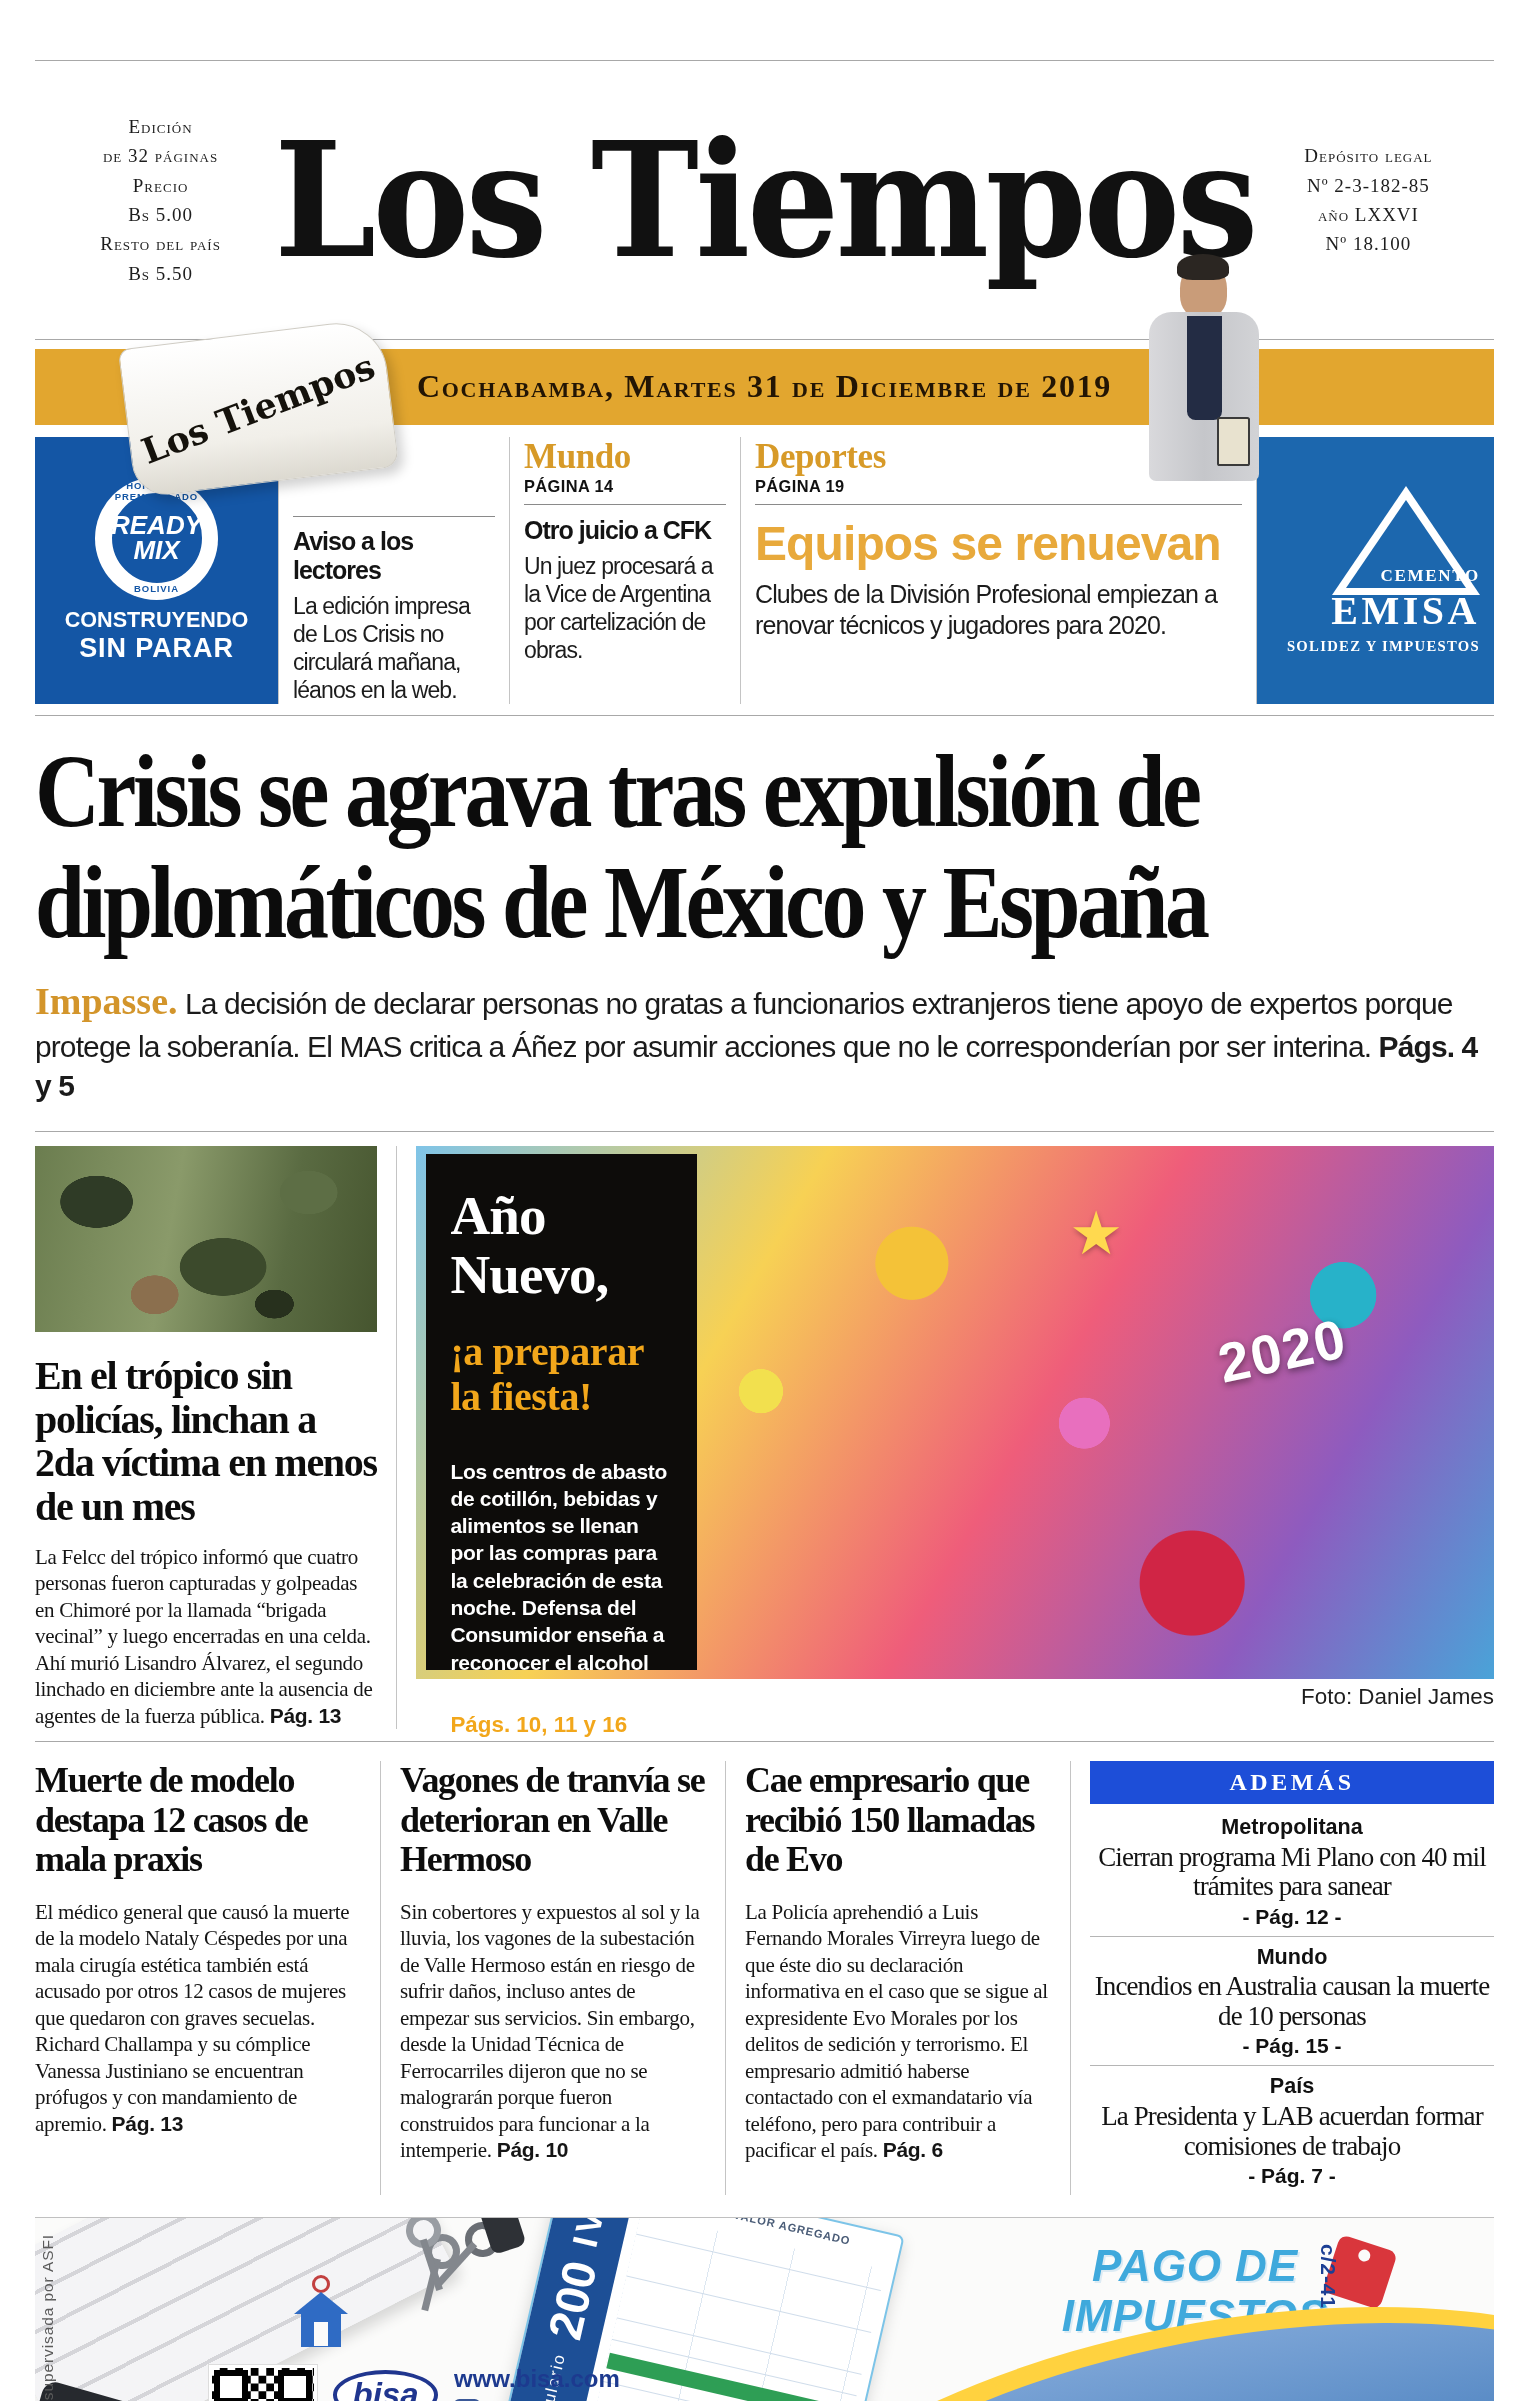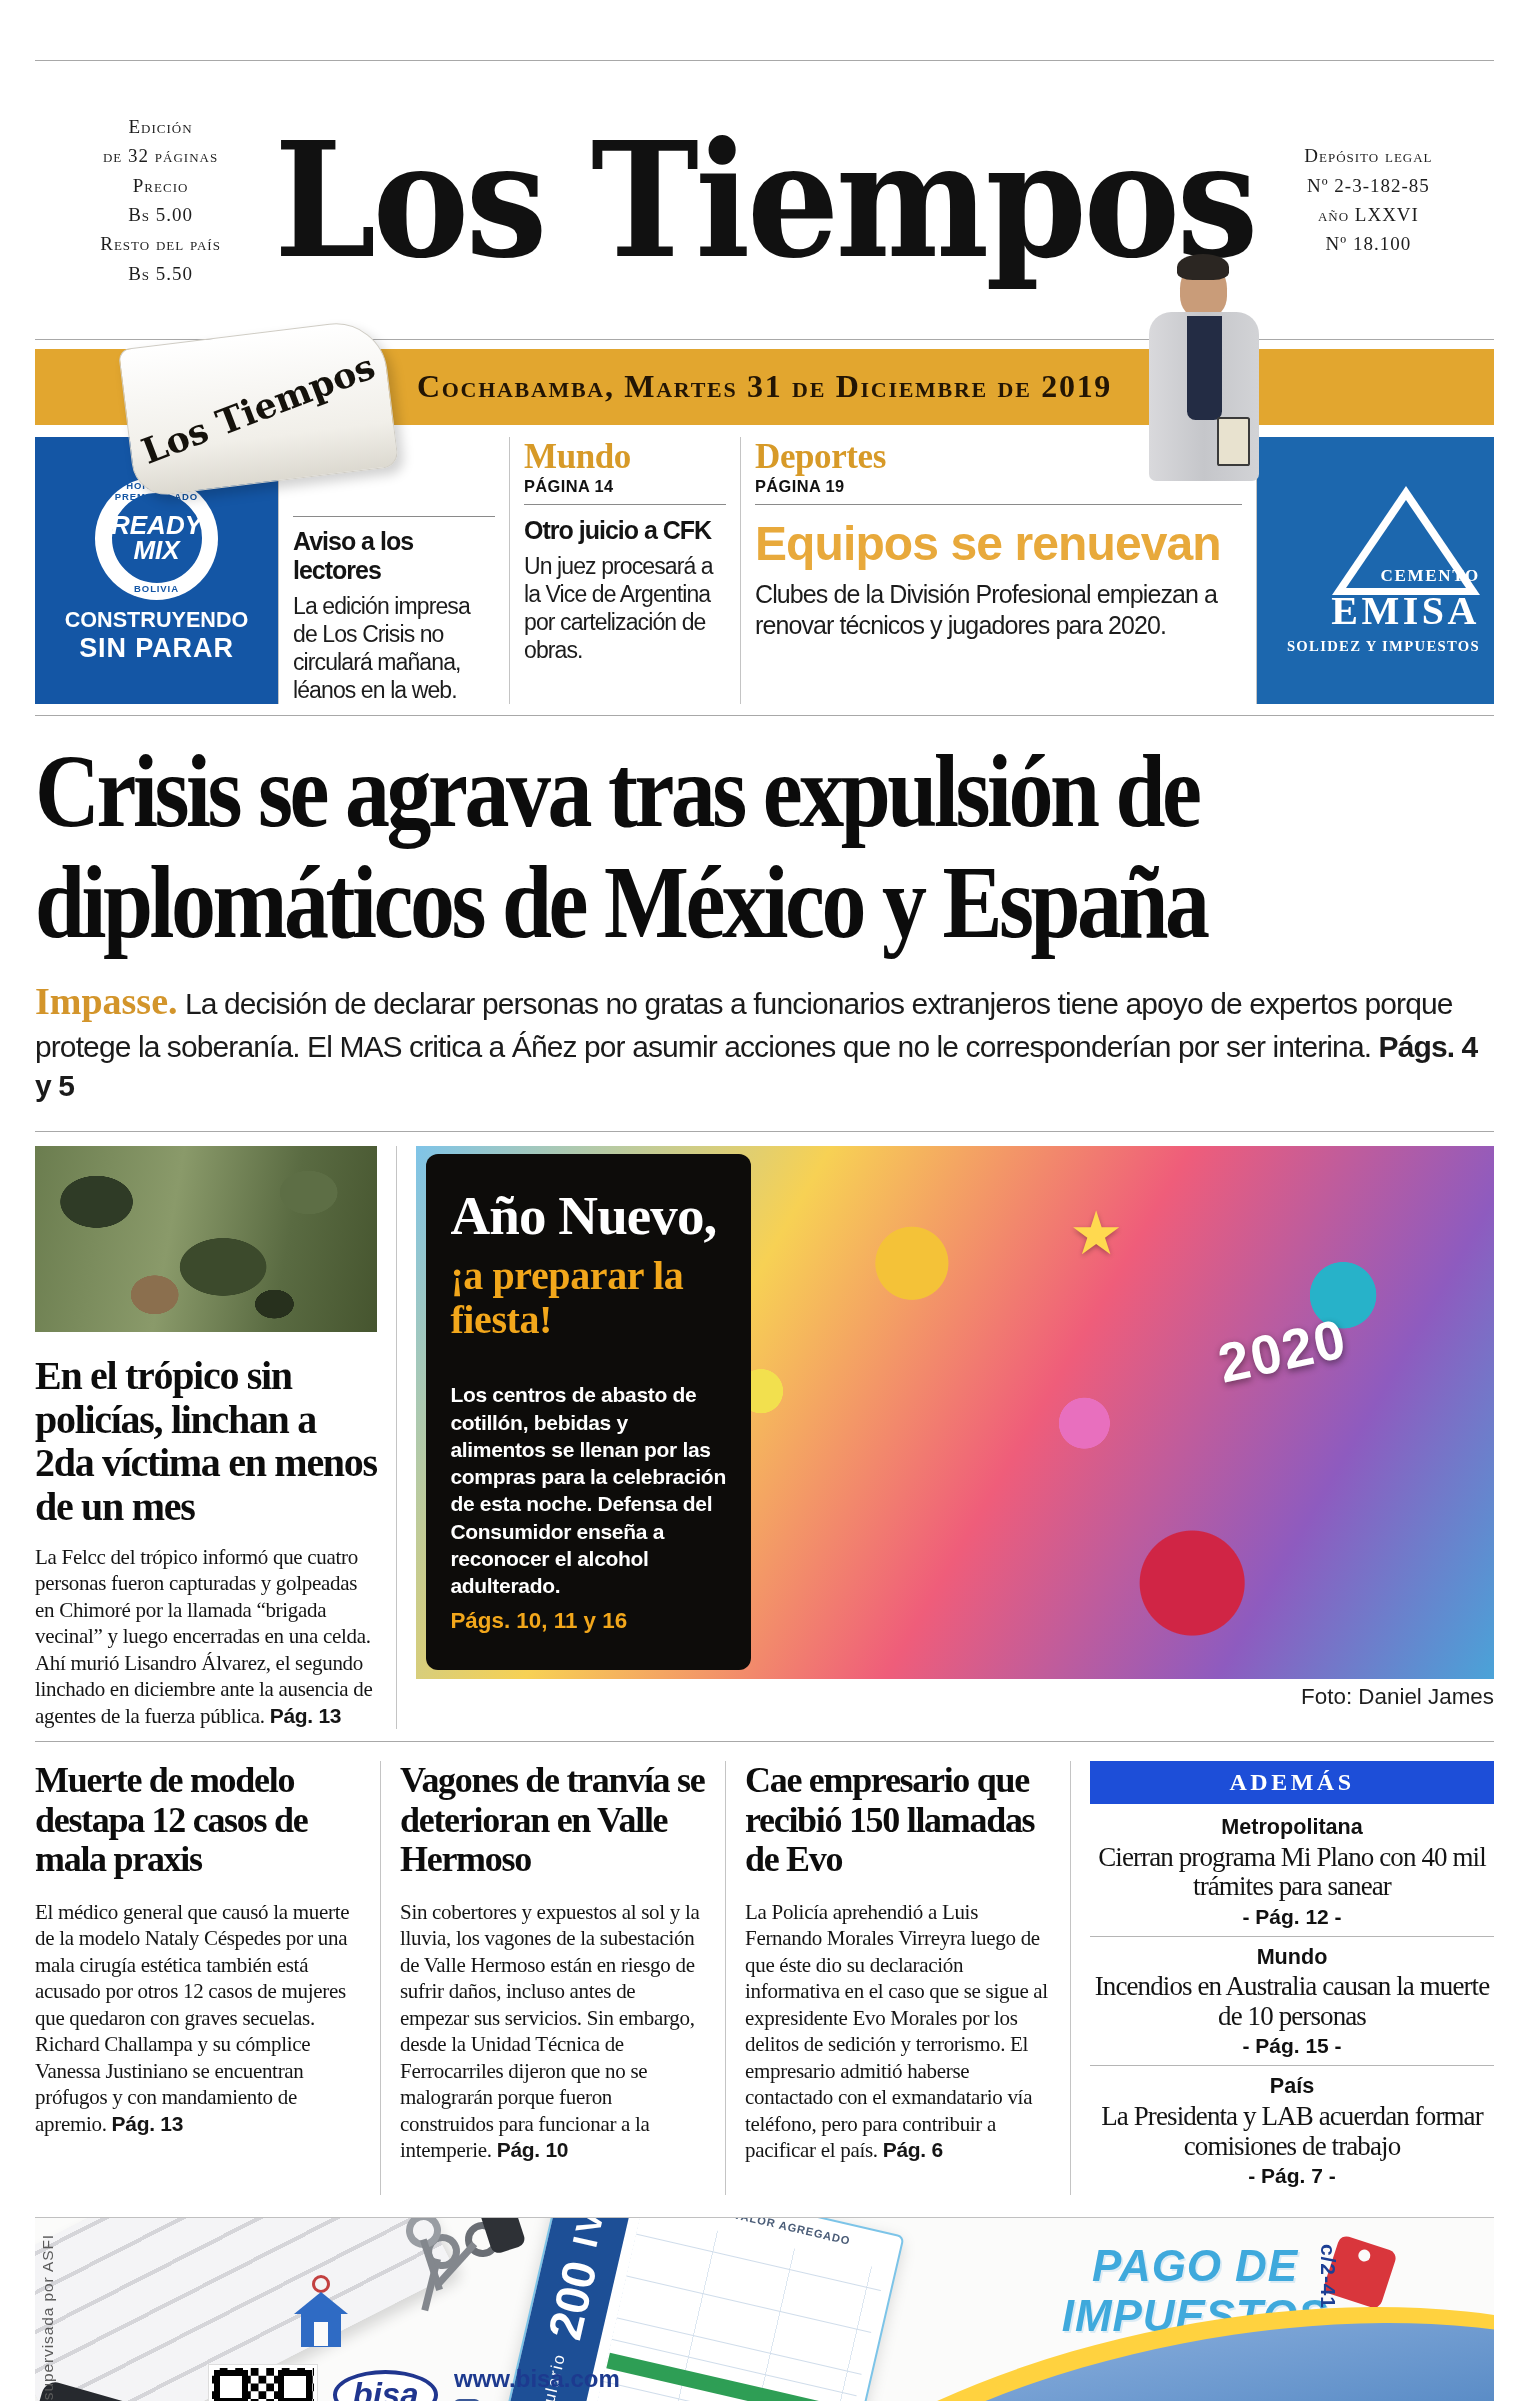--- a/index.html
+++ b/index.html
@@ -92,24 +92,24 @@
      radial-gradient(78px 78px at 15% 78%,#e23b3b 0 55%,transparent 56%),
      radial-gradient(104px 104px at 72% 82%,#d02545 0 50%,transparent 51%),
      radial-gradient(73px 73px at 86% 28%,#27b2c9 0 45%,transparent 46%),
      radial-gradient(86px 86px at 46% 22%,#f4c238 0 42%,transparent 43%),
      radial-gradient(60px 60px at 62% 52%,#e86fbe 0 42%,transparent 43%),
      radial-gradient(52px 52px at 32% 46%,#f2e04e 0 42%,transparent 43%),
      linear-gradient(120deg,#7fc4e8,#f7d154 30%,#ef5d7a 56%,#8e5bbf 80%,#4aa3d8);}
   .photo .deco-star{position:absolute;right:371px;top:52px;color:#ffd94f;font-size:60px;text-shadow:0 1.7px 5.2px rgba(0,0,0,.3);}
   .photo .deco-year{position:absolute;right:147px;top:173px;color:#fff;font-family:"Liberation Sans",sans-serif;
       font-weight:800;font-size:55px;transform:rotate(-12deg);text-shadow:0 2.6px 7px rgba(0,0,0,.45);letter-spacing:1.7px;}
-  .panel{position:absolute;left:10.4px;top:8.6px;bottom:8.6px;width:325px;background:#0d0c0a;
-         padding:33px 24px;box-sizing:border-box;color:#fff;border-radius:12px;}
+  .panel{position:absolute;left:10.4px;top:8.6px;bottom:8.6px;width:271px;background:#0d0c0a;
+         padding:33px 24px;box-sizing:border-box;color:#fff;}
   .panel-white{font-size:55px;font-weight:bold;line-height:1.06;letter-spacing:-0.9px;}
-  .panel-gold{font-size:40px;font-weight:bold;color:#F2A71B;line-height:1.12;margin-top:8px;letter-spacing:-0.4px;}
+  .panel-gold{font-size:40px;font-weight:bold;color:#F2A71B;line-height:1.12;margin-top:26px;letter-spacing:-0.4px;}
   .panel-body{font-family:"Liberation Sans",sans-serif;font-weight:bold;font-size:21px;line-height:1.3;margin-top:38px;letter-spacing:-0.3px;}
   .panel-pages{color:#F2A71B;font-family:"Liberation Sans",sans-serif;font-weight:bold;font-size:22.4px;margin-top:8.6px;}
   .credit{text-align:right;font-family:"Liberation Sans",sans-serif;font-size:22.4px;margin-top:5.2px;color:#1e1e1e;}
   .hr.under-mid{margin-top:12px;}
 
   
   .bottom{display:flex;margin-top:19px;min-height:368px;}
   .bart{flex:0 0 345px;padding:0 19px;border-left:0.9px solid #c4c4c4;box-sizing:border-box;}
   .bart.first{border-left:none;padding-left:0;}
   .bart-h{font-size:36px;font-weight:bold;letter-spacing:-1.3px;line-height:1.1;color:#0d0d0d;}

